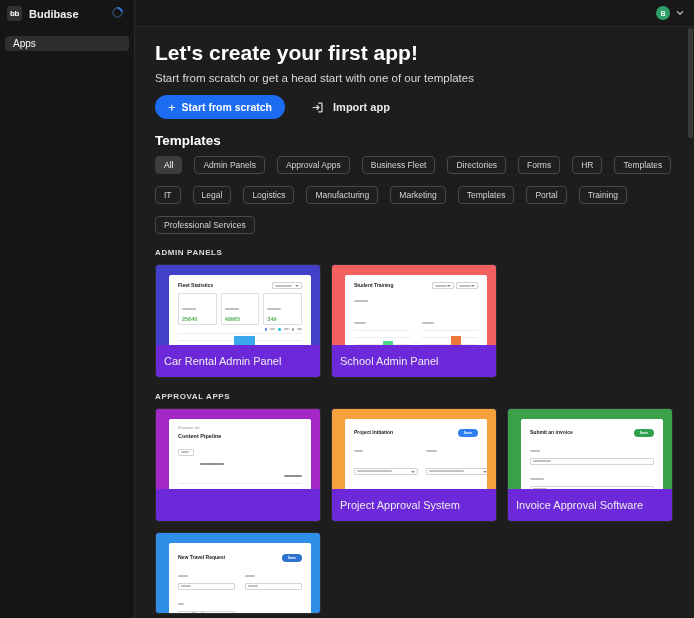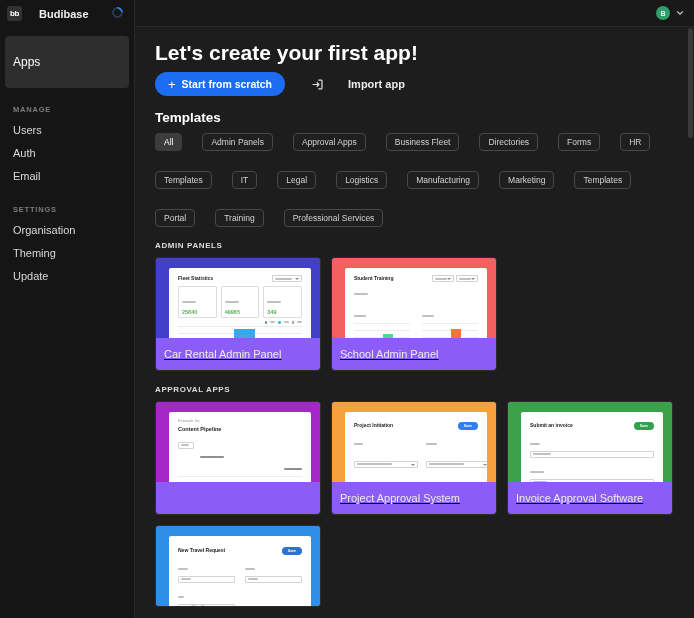--- a/index.html
+++ b/index.html
@@ -4,47 +4,47 @@
 <style>
   * { box-sizing: border-box; margin: 0; padding: 0; }
   html,body { background:#111; }
   body { font-family: "Liberation Sans", sans-serif; }
   .screen { position:relative; width:694px; height:618px; background:#1d1d1d; overflow:hidden; }
 
   
   .sidebar { position:absolute; left:0; top:0; width:135px; height:618px; background:#151515; border-right:1px solid #2a2a2a; }
   .logo-row { display:flex; align-items:center; padding:6px 8px 6px 7px; position:relative; }
   .logo { width:15px; height:15px; border-radius:3px; background:#323232; color:#fff; font-size:8px; font-weight:700; display:flex; align-items:center; justify-content:center; letter-spacing:-0.5px; }
-  .app-name { color:#f0f0f0; font-size:11px; font-weight:700; margin-left:17px; }
+  .app-name { color:#f0f0f0; font-size:11px; font-weight:700; margin-left:7px; }
   .spinner { position:absolute; right:11px; top:7px; width:11px; height:11px; border-radius:50%; border:2px solid #2b3a55; border-top-color:#2f80ed; transform:rotate(40deg); }
-  .nav-item { margin:9px 5px 0; padding:19px 8px; border-radius:4px; font-size:12px; color:#fafafa; cursor:pointer; }
+  .nav-item { margin:9px 5px 0; padding:2px 8px; border-radius:4px; font-size:10px; color:#fafafa; cursor:pointer; }
   .nav-item.selected { background:#2e2e2e; }
   .group-label { margin:17px 13px 5px; font-size:7.5px; font-weight:700; color:#7c7c7c; letter-spacing:0.8px; }
   .group-item { padding:5px 13px 6px; font-size:11px; color:#d9d9d9; cursor:pointer; }
 
   
   .main { position:absolute; left:136px; top:0; right:0; height:618px; }
   .topbar { height:27px; background:#181818; border-bottom:1px solid #292929; display:flex; align-items:center; justify-content:flex-end; padding-right:9px; }
   .avatar { width:14px; height:14px; border-radius:50%; background:#2f9e68; color:#eafff2; font-size:7px; font-weight:700; display:flex; align-items:center; justify-content:center; cursor:pointer; }
   .chev { margin-left:5px; cursor:pointer; display:flex; }
 
   .content { padding:14px 20px 0 19px; }
   h1 { color:#fff; font-size:21px; font-weight:700; margin-bottom:7px; }
   .subtitle { color:#d9d9d9; font-size:11.5px; margin-bottom:11px; }
   .actions { display:flex; align-items:center; gap:26px; margin-bottom:14px; }
   .btn-primary { display:flex; align-items:center; gap:6px; height:24px; padding:0 13px; border:none; border-radius:16px; background:#1c6cf2; color:#fff; font-family:inherit; font-size:10.5px; font-weight:700; cursor:pointer; }
   .plus { font-size:13px; font-weight:400; line-height:1; }
-  .btn-ghost { display:flex; align-items:center; gap:24px; background:none; border:none; color:#ebebeb; font-family:inherit; font-size:11px; font-weight:700; cursor:pointer; }
+  .btn-ghost { display:flex; align-items:center; gap:9px; background:none; border:none; color:#ebebeb; font-family:inherit; font-size:11px; font-weight:700; cursor:pointer; }
   .tpl-heading { color:#fff; font-size:13.5px; font-weight:700; margin-bottom:8px; }
-  .chips { display:flex; flex-wrap:wrap; gap:20px; max-width:525px; margin-bottom:4px; }
+  .chips { display:flex; flex-wrap:wrap; gap:12px; max-width:525px; margin-bottom:4px; }
   .chip { font-family:inherit; font-size:8.5px; color:#d4d4d4; background:#1f1f1f; border:1px solid #484848; border-radius:4px; padding:3px 8px; cursor:pointer; }
   .chip.selected { background:#3d3d3d; border-color:#3d3d3d; color:#fff; }
   .section-label { margin:14px 0 7px; font-size:8px; font-weight:700; color:#dcdcdc; letter-spacing:0.6px; }
   .cards { display:flex; flex-wrap:wrap; gap:10px; }
-  .card { width:166px; border:1px solid #2c2c2c; border-radius:4px; background:#8b5cf6; overflow:hidden; cursor:pointer;text-decoration:underline; }
+  .card { width:166px; border:1px solid #2c2c2c; border-radius:4px; background:#6d28d9; overflow:hidden; cursor:pointer; }
   .thumb { position:relative; height:80px; overflow:hidden; }
   .card-label { height:32px; display:flex; align-items:center; padding:0 8px; color:#ececec; font-size:11px; }
 
   .scrollbar { position:absolute; right:1px; top:28px; bottom:1px; width:5px; }
   .scroll-thumb { width:5px; height:110px; border-radius:3px; background:#3a3a3a; }
 
   
   .mock { position:absolute; left:13px; top:10px; right:9px; bottom:0; background:#fff; border-radius:2px 2px 0 0; padding:7px 9px; overflow:hidden; color:#333; }
   .mrow { display:flex; align-items:flex-start; }
   .between { justify-content:space-between; }
@@ -71,45 +71,35 @@
 
 <div class="screen">
 
   <aside class="sidebar">
     <div class="logo-row">
       <div class="logo">bb</div>
       <div class="app-name">Budibase</div>
       <div class="spinner"></div>
     </div>
     <div class="nav-item selected">Apps</div>
-    <div id="side-groups">
-  <div class="group-label">MANAGE</div>
-  <div class="group-item">Users</div>
-        <div class="group-item">Auth</div>
-        <div class="group-item">Email</div>
-
-  <div class="group-label">SETTINGS</div>
-  <div class="group-item">Organisation</div>
-        <div class="group-item">Theming</div>
-        <div class="group-item">Update</div>
-</div>
   </aside>
 
   <div class="main">
     <header class="topbar">
       <div class="avatar">B</div>
       <span class="chev">
         <svg width="10" height="10" viewBox="0 0 12 12">
             <polyline points="2.5,4 6,7.5 9.5,4" fill="none" stroke="#cfcfcf" stroke-width="1.4"></polyline>
           </svg>
       </span>
     </header>
 
     <div class="content">
       <h1>Let's create your first app!</h1>
+      <p class="subtitle">Start from scratch or get a head start with one of our templates</p>
 
       <div class="actions">
         <button class="btn-primary">
           <span class="plus">+</span>
           <span>Start from scratch</span>
         </button>
         <button class="btn-ghost">
           <span style="display:flex">
             <svg width="13" height="13" viewBox="0 0 16 16">
                 <path d="M9 2.5h3.5a1 1 0 0 1 1 1v9a1 1 0 0 1-1 1H9" fill="none" stroke="#dddddd" stroke-width="1.5"></path>

